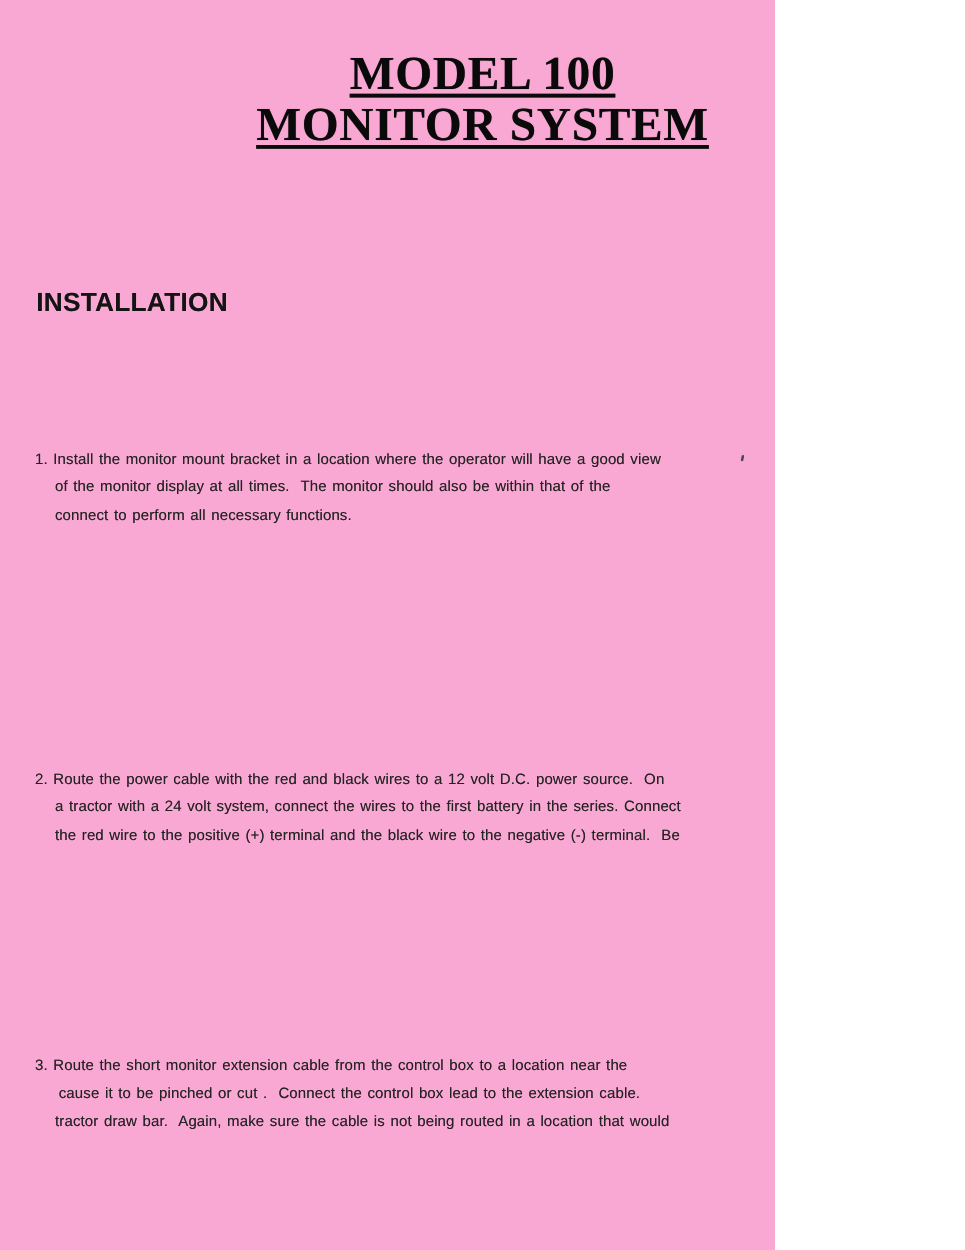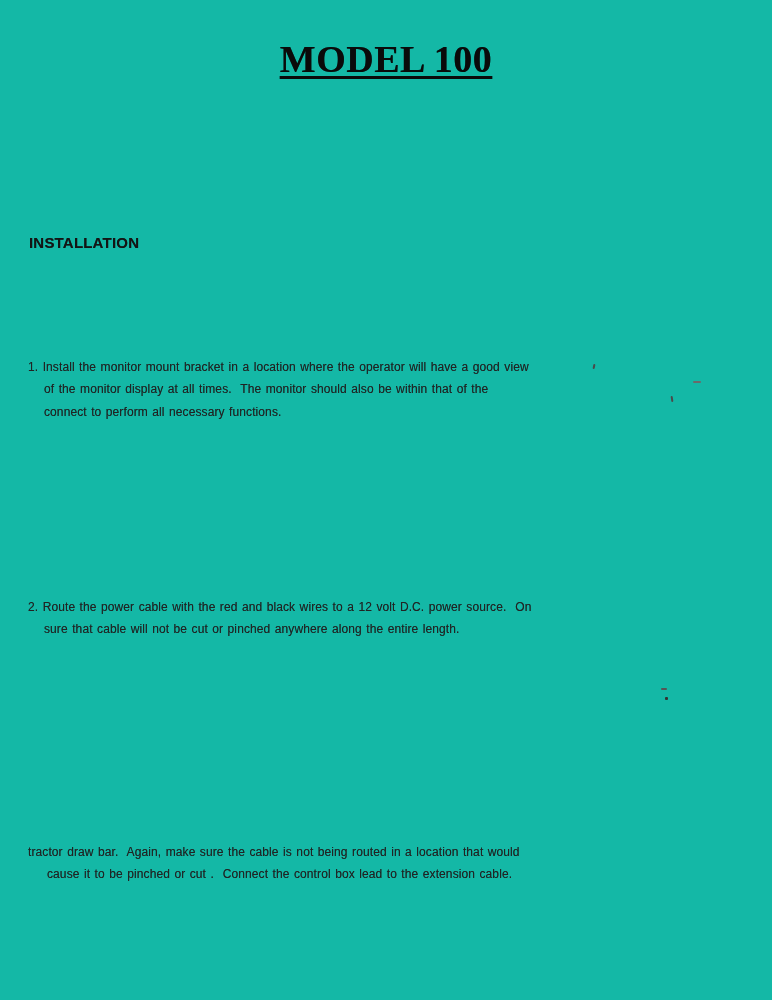--- a/index.html
+++ b/index.html
@@ -2,23 +2,23 @@
 <html><head>
 <meta charset="utf-8">
 <style>
   html, body {
     margin: 0;
     padding: 0;
     background: #ffffff;
   }
   .page {
     position: relative;
-    width: 772px;
+    width: 620px;
     height: 1000px;
-    background: #14b8a6;
+    background: #f9a8d4;
     overflow: hidden;
     font-family: "Liberation Sans", sans-serif;
   }
 
   
   .doc-title {
     position: absolute;
     top: 39px;
     left: 0;
     width: 772px;
@@ -36,21 +36,21 @@
     text-decoration-thickness: 2.5px;
     text-underline-offset: 4px;
   }
 
   
   .section-heading {
     position: absolute;
     top: 231px;
     left: 29px;
     margin: 0;
-    font-size: 15px;
+    font-size: 21px;
     line-height: 24px;
     font-weight: bold;
     color: #141414;
     letter-spacing: 0.2px;
     text-shadow: 0 0 0.5px rgba(0,0,0,0.55);
   }
 
   
   .para {
     position: absolute;
@@ -58,21 +58,21 @@
     font-size: 12px;
     line-height: 22.4px;
     color: #232323;
     letter-spacing: 0.1px;
     word-spacing: 1px;
     text-shadow: 0 0 0.4px rgba(0,0,0,0.45);
   }
   .para .line { white-space: pre; }
   .para .line + .line { padding-left: 16px; } 
   .para-1 { top: 356px; }
-  .para-2 { top: 596px; }
+  .para-2 { top: 612px; }
   .para-3 { top: 841px; }
   .para-3 .line:nth-child(2) { padding-left: 19px; }
 
   
   .speck {
     position: absolute;
     background: #4a4a4a;
     border-radius: 1px;
   }
   .speck-1 { left: 593px; top: 364px; width: 2px; height: 5px; transform: rotate(12deg); }
@@ -81,38 +81,41 @@
   .speck-4 { left: 661px; top: 688px; width: 6px; height: 2px; background: #555; }
   .speck-5 { left: 665px; top: 697px; width: 3px; height: 3px; background: #333; }
 </style>
 </head>
 <body>
 
 <div class="page">
 
   <header class="doc-title">
     <div class="title-line">MODEL 100</div>
+    <div class="title-line">MONITOR SYSTEM</div>
   </header>
 
   <h2 class="section-heading">INSTALLATION</h2>
 
   <section class="para para-1">
     <div class="line">1. Install the monitor mount bracket in a location where the operator will have a good view</div>
     <div class="line">of the monitor display at all times.  The monitor should also be within that of the</div>
     <div class="line">connect to perform all necessary functions.</div>
   </section>
 
   <section class="para para-2">
     <div class="line">2. Route the power cable with the red and black wires to a 12 volt D.C. power source.  On</div>
-    <div class="line">sure that cable will not be cut or pinched anywhere along the entire length.</div>
+    <div class="line">a tractor with a 24 volt system, connect the wires to the first battery in the series. Connect</div>
+    <div class="line">the red wire to the positive (+) terminal and the black wire to the negative (-) terminal.  Be</div>
   </section>
 
   <section class="para para-3">
+    <div class="line">3. Route the short monitor extension cable from the control box to a location near the</div>
+    <div class="line">cause it to be pinched or cut .  Connect the control box lead to the extension cable.</div>
     <div class="line">tractor draw bar.  Again, make sure the cable is not being routed in a location that would</div>
-    <div class="line">cause it to be pinched or cut .  Connect the control box lead to the extension cable.</div>
   </section>
 
   <span class="speck speck-1"></span>
   <span class="speck speck-2"></span>
   <span class="speck speck-3"></span>
   <span class="speck speck-4"></span>
   <span class="speck speck-5"></span>
 
 </div>
 

